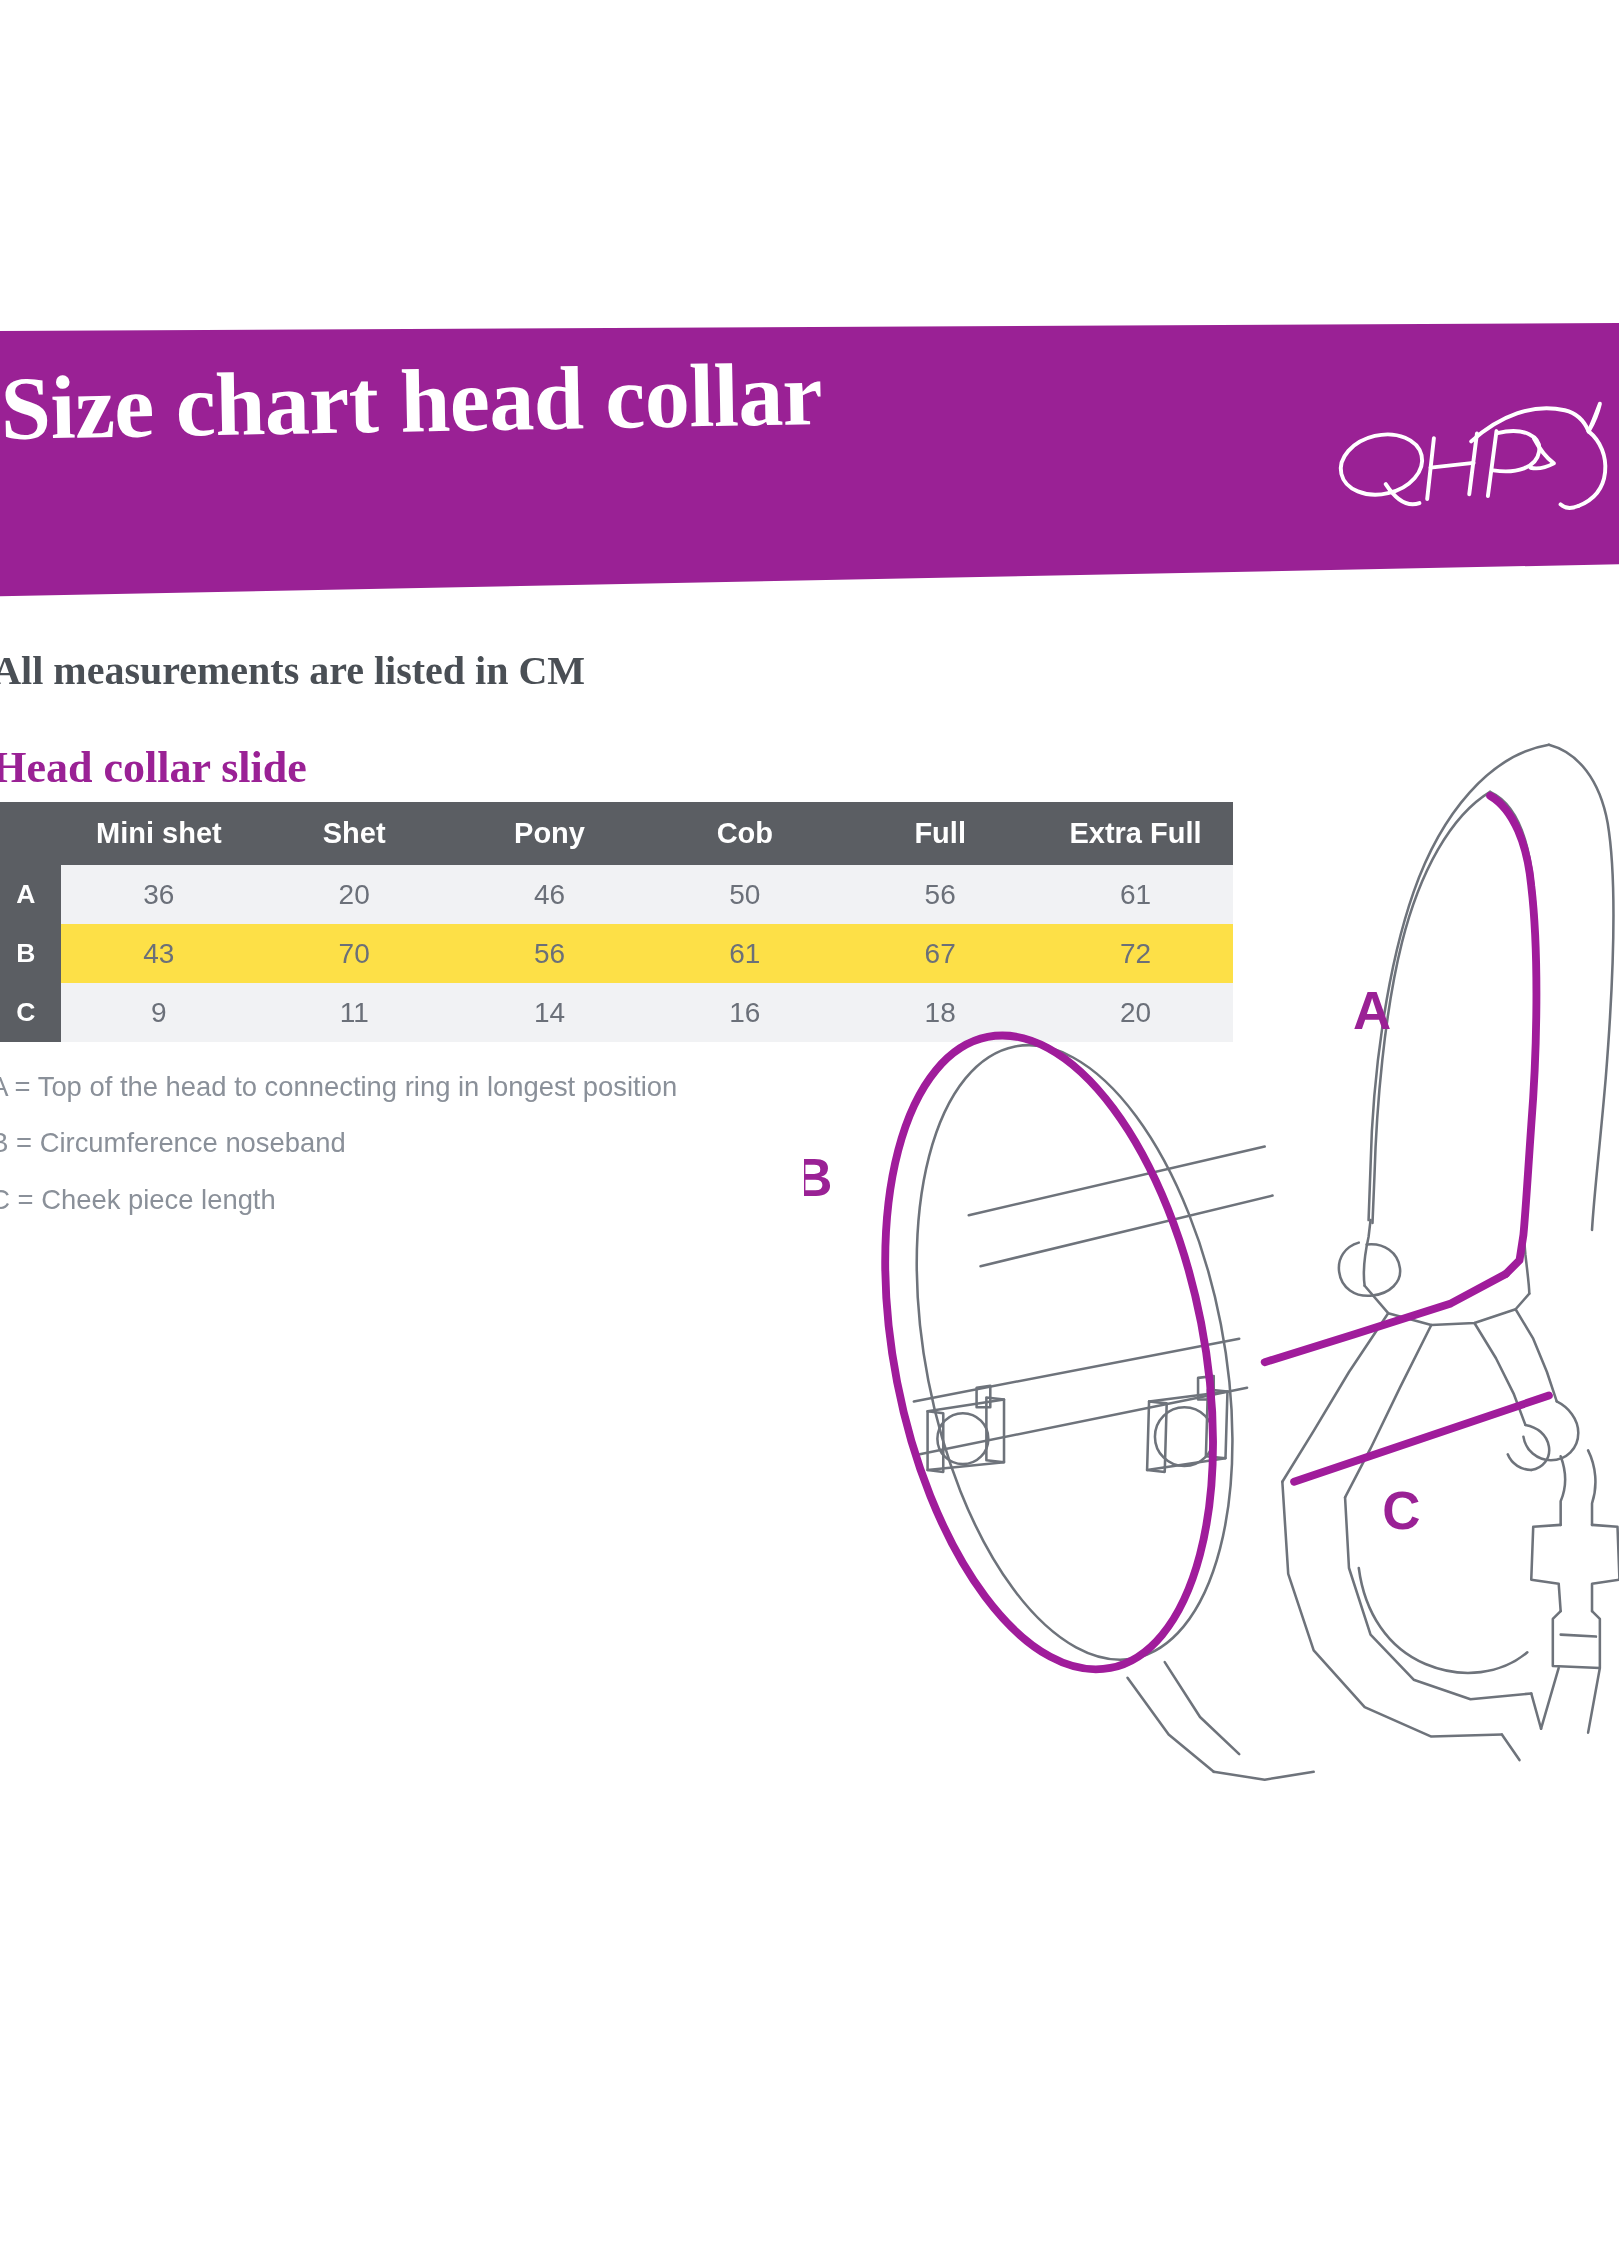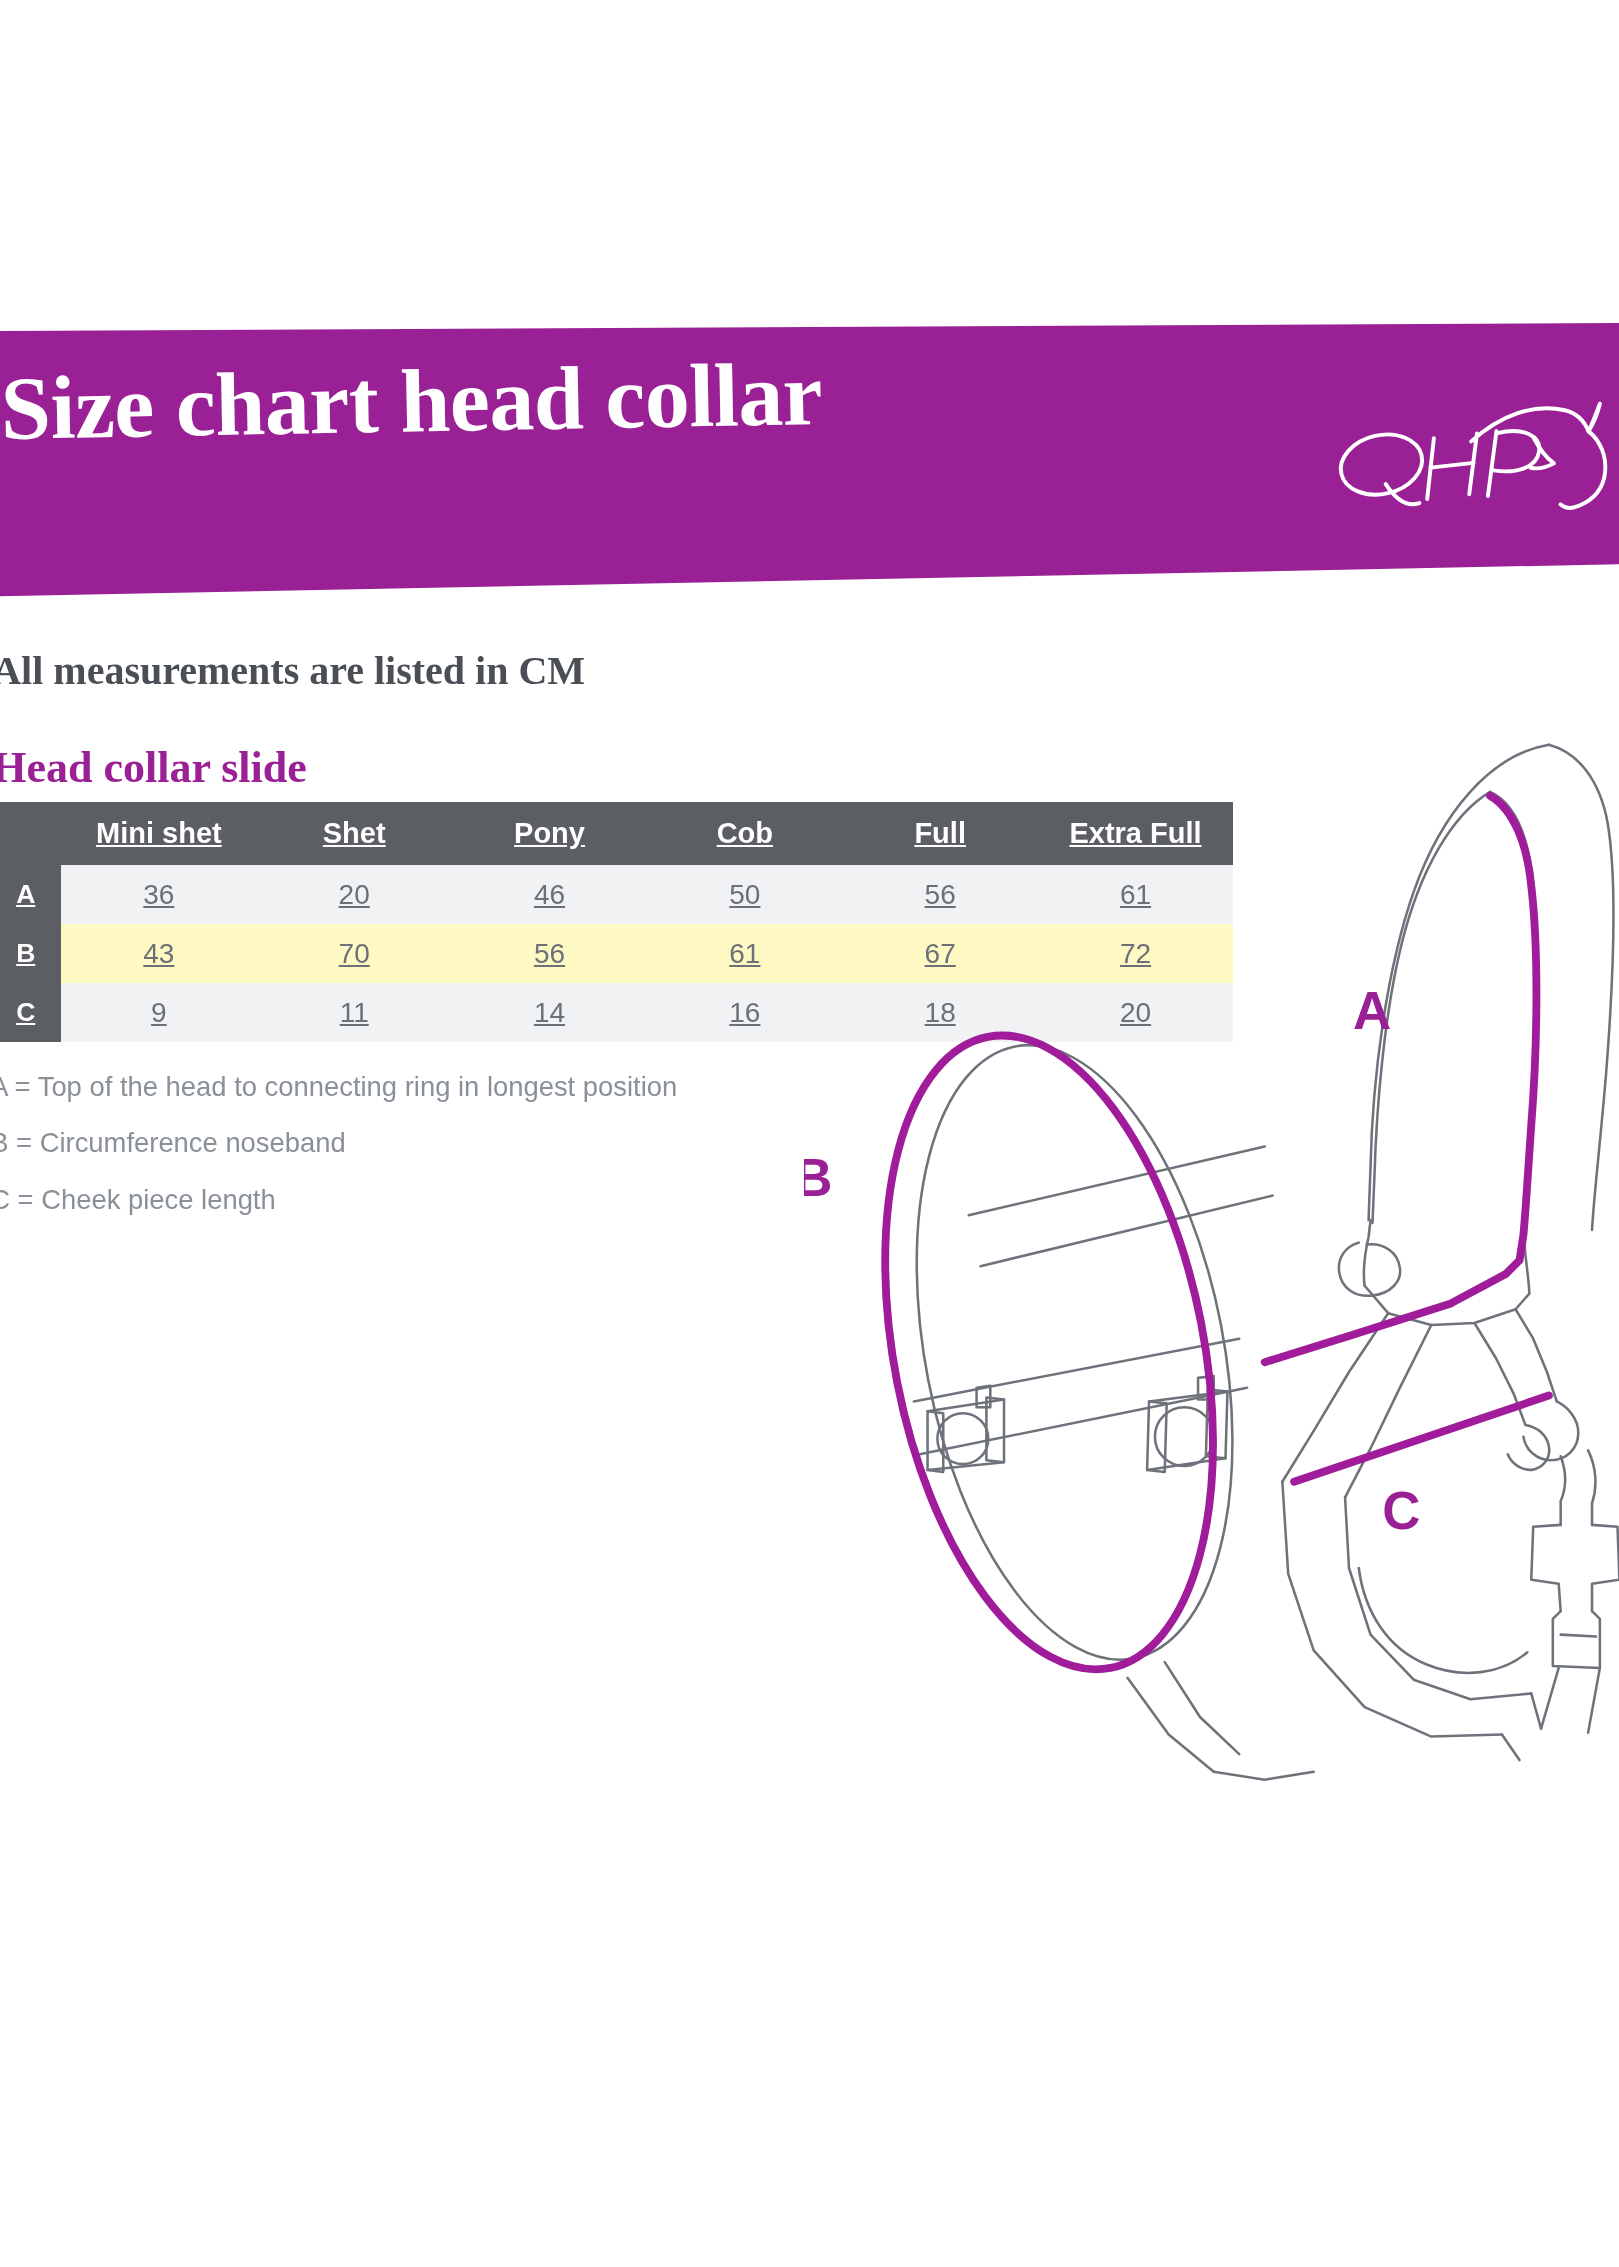--- a/index.html
+++ b/index.html
@@ -83,21 +83,20 @@
     left: -9.8px;
     top: 802px;
     width: 1243px;
     border-collapse: collapse;
     table-layout: fixed;
   }
   #size-table th, #size-table td {
     padding: 0;
     margin: 0;
     border: 0;
-    text-decoration: underline;
   }
   #size-table thead th {
     background: #5B5E63;
     color: #ffffff;
     font-size: 29px;
     font-weight: bold;
     height: 63px;
     text-align: center;
     vertical-align: middle;
   }
@@ -117,21 +116,21 @@
   }
   #size-table tbody td {
     font-size: 28px;
     color: #6B7079;
     text-align: center;
     vertical-align: middle;
     height: 59px;
     font-weight: normal;
   }
   #size-table tbody tr.odd td { background: #F1F2F4; }
-  #size-table tbody tr.even td { background: #fef9c3; }
+  #size-table tbody tr.even td { background: #fde047; }
 
   
   #legend {
     position: absolute;
     left: -9.8px;
     top: 1073px;
     width: 882px;
   }
   #legend .legend-line {
     font-size: 27.4px;

